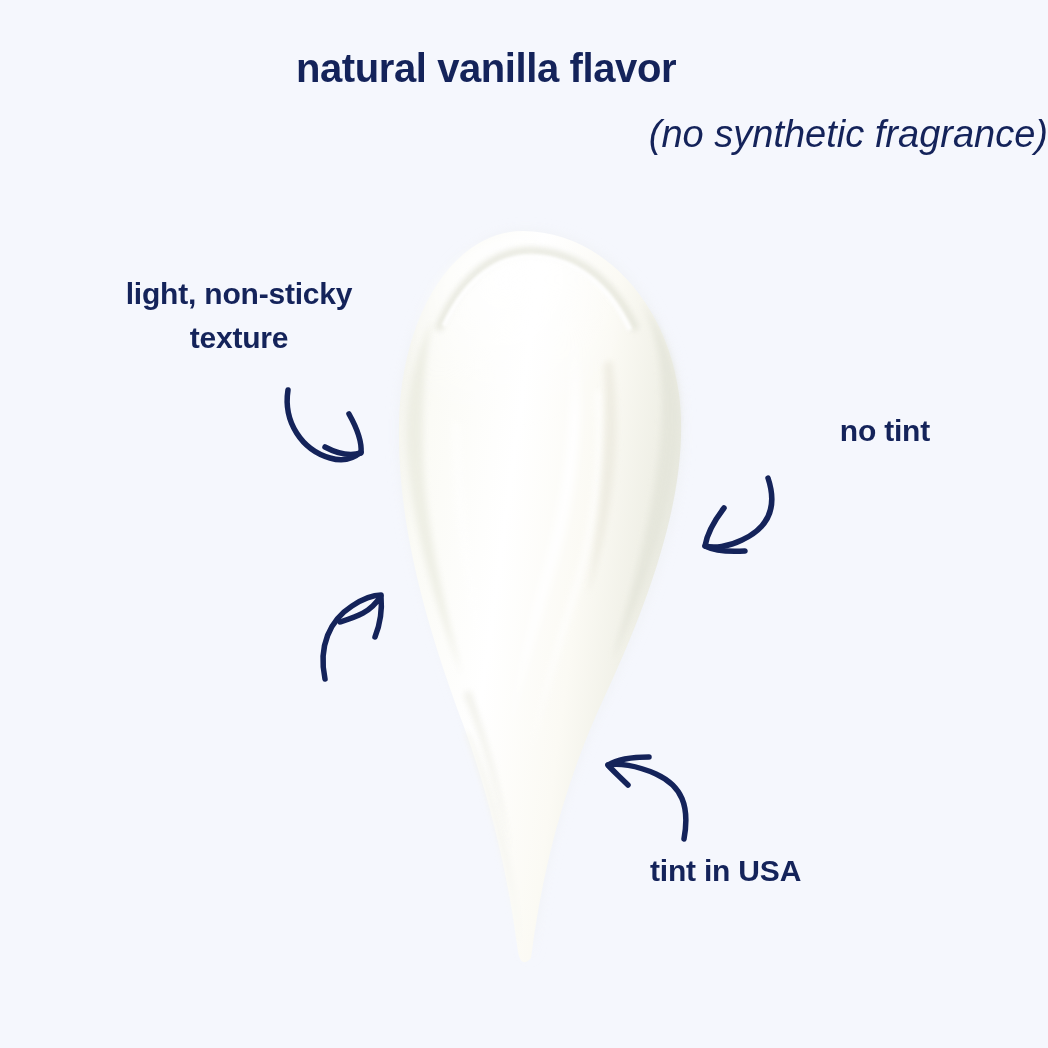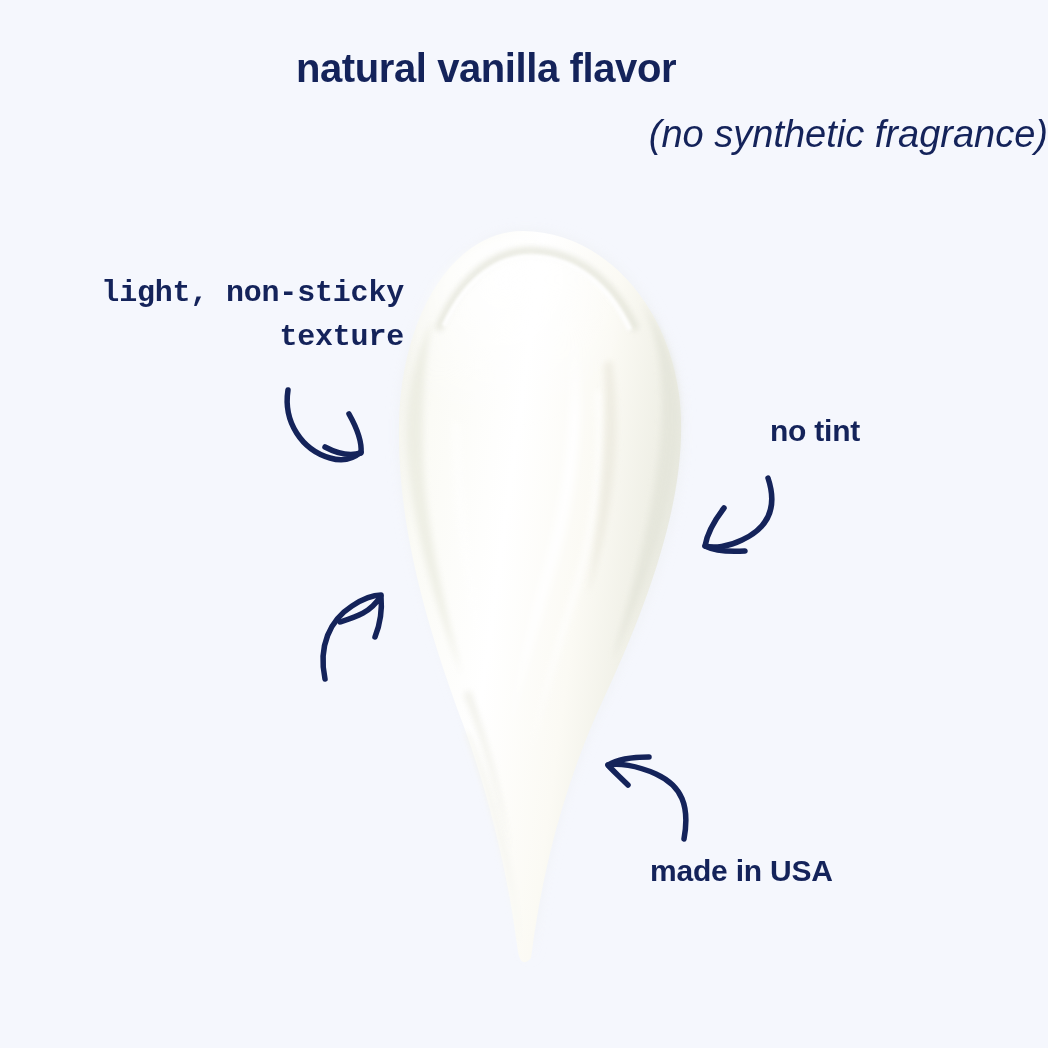--- a/index.html
+++ b/index.html
@@ -44,22 +44,22 @@
 
   
   .callout {
     position: absolute;
     font-size: 30px;
     font-weight: bold;
     line-height: 1.45;
     letter-spacing: -0.2px;
     white-space: pre-line;
   }
-  #label-texture   { left: 74px;  top: 272px; text-align: right;  width: 330px; font-family: Liberation Mono, monospace; }
-  #label-no-tint   { left: 700px; top: 409px; text-align: center;  width: 230px; }
+  #label-texture   { left: 74px;  top: 272px; text-align: center;  width: 330px; }
+  #label-no-tint   { left: 700px; top: 409px; text-align: right;  width: 230px; }
   #label-glossy    { left: 60px;  top: 705px; text-align: center; width: 342px; }
   #label-usa       { left: 650px; top: 849px; text-align: left;  width: 300px; }
 
   
   #blob-wrap {
     position: absolute;
     left: 0;
     top: 0;
     width: 1048px;
     height: 1048px;
@@ -229,15 +229,15 @@
 
   <div id="title">natural vanilla flavor</div>
   <div id="subtitle">(no synthetic fragrance)</div>
 
   <div class="callout" id="label-texture">light, non-sticky
 texture</div>
 
   <div class="callout" id="label-no-tint">no tint</div>
 
 
-  <div class="callout" id="label-usa">made in USA</div>
+  <div class="callout" id="label-usa">tint in USA</div>
 
 </div>
 
 </body></html>

